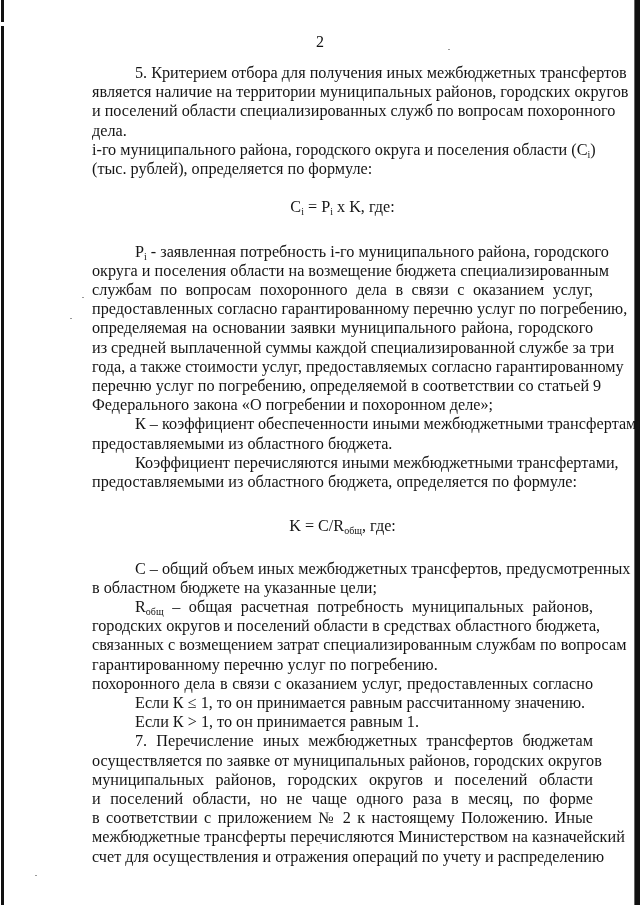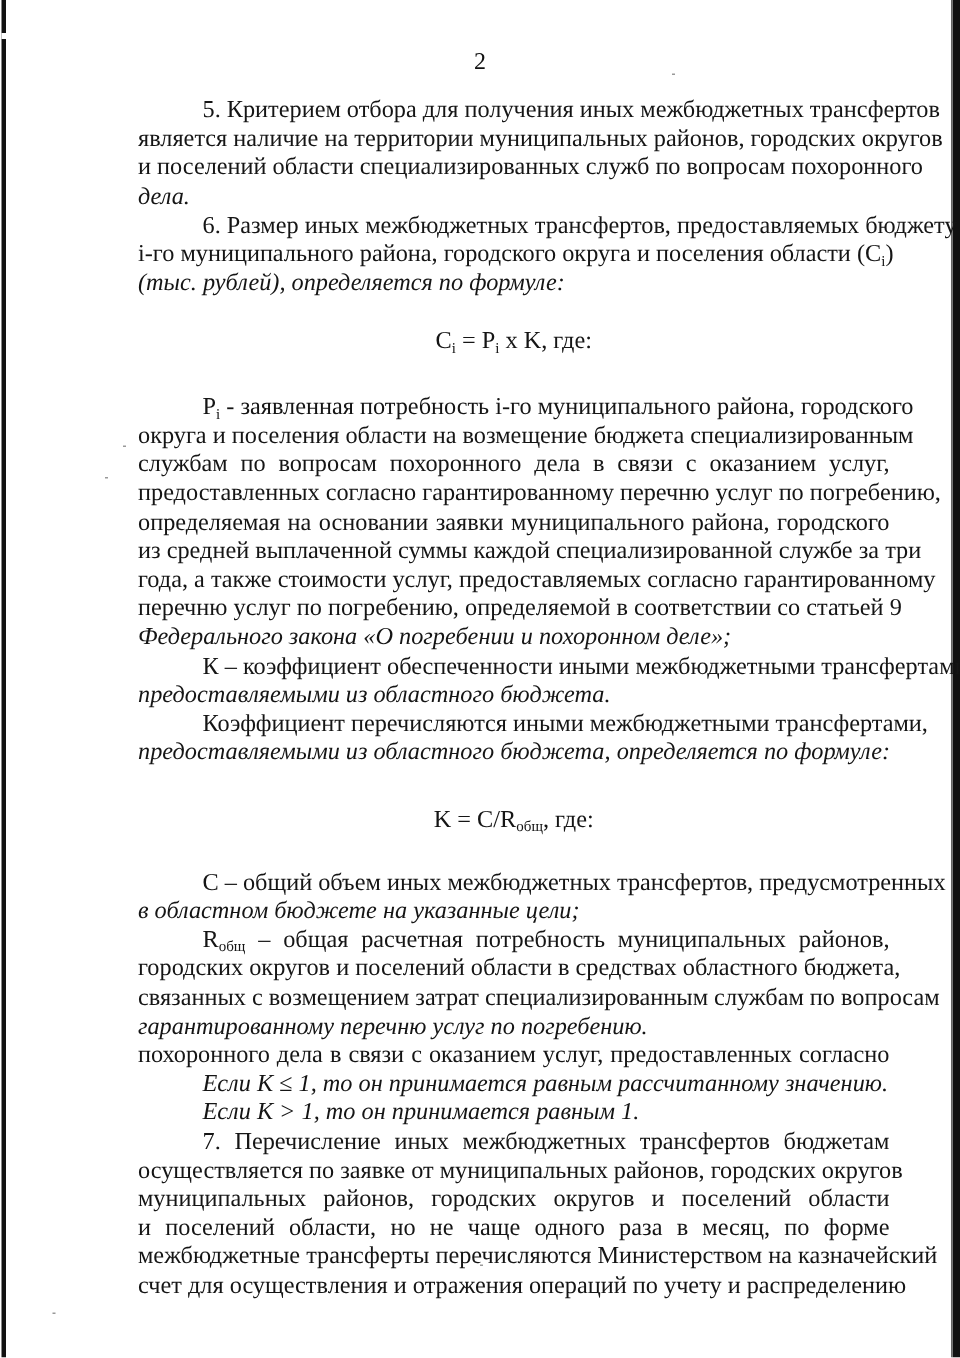--- a/index.html
+++ b/index.html
@@ -26,21 +26,21 @@
   }
   .body-text {
     position: absolute; left: 92px; top: 64px; width: 501px;
     font-family: "Liberation Serif", "DejaVu Serif", serif;
     font-size: 16.2px; line-height: 19.2px; color: #151515;
   }
   .line {
     display: block; height: 19.2px; white-space: nowrap;
     text-align: justify; text-align-last: justify;
   }
-  .line.last { text-align-last: left; font-style: italic; }
+  .line.last { text-align-last: left; }
   .line.indent { padding-left: 43px; }
   .formula {
     display: block; text-align: center; height: 19.2px; white-space: nowrap;
   }
   .gap { display: block; height: 19.2px; }
   .gap-small { display: block; height: 12px; }
   sub { font-size: 10px; line-height: 0; vertical-align: -3px; }
   .speck { position: absolute; width: 2px; height: 1px; background: #999; }
 </style>
 </head>
@@ -57,21 +57,20 @@
   <div class="body-text">
 
     <div>
       <span class="line indent">5. Критерием отбора для получения иных межбюджетных трансфертов</span>
       <span class="line">является наличие на территории муниципальных районов, городских округов</span>
       <span class="line">и поселений области специализированных служб по вопросам похоронного</span>
       <span class="line last">дела.</span>
     </div>
 
     <div>
-      <span class="line indent">6. Размер иных межбюджетных трансфертов, предоставляемых бюджету</span>
       <span class="line"><span>i-го муниципального района, городского округа и поселения области (C</span><sub>i</sub><span>)</span></span>
       <span class="line last">(тыс. рублей), определяется по формуле:</span>
     </div>
 
     <span class="gap"></span>
 
     <div class="formula"><span>C</span><sub>i</sub><span> = P</span><sub>i</sub><span> x K, где:</span></div>
 
     <span class="gap"></span>
     <span class="gap-small" style="height:6px"></span>
@@ -120,20 +119,21 @@
     </div>
 
     <span class="line indent last">Если К ≤ 1, то он принимается равным рассчитанному значению.</span>
     <span class="line indent last">Если К &gt; 1, то он принимается равным 1.</span>
 
     <div>
       <span class="line indent">7. Перечисление иных межбюджетных трансфертов бюджетам</span>
       <span class="line">осуществляется по заявке от муниципальных районов, городских округов</span>
       <span class="line">муниципальных районов, городских округов и поселений области</span>
       <span class="line">и поселений области, но не чаще одного раза в месяц, по форме</span>
+      <span class="line">в соответствии с приложением № 2 к настоящему Положению. Иные</span>
       <span class="line">межбюджетные трансферты перечисляются Министерством на казначейский</span>
       <span class="line">счет для осуществления и отражения операций по учету и распределению</span>
 
     </div>
   </div>
 
   <div class="speck" style="left:448px;top:49px"></div>
   <div class="speck" style="left:82px;top:297px"></div>
   <div class="speck" style="left:70px;top:318px"></div>
   <div class="speck" style="left:292px;top:820px"></div>

